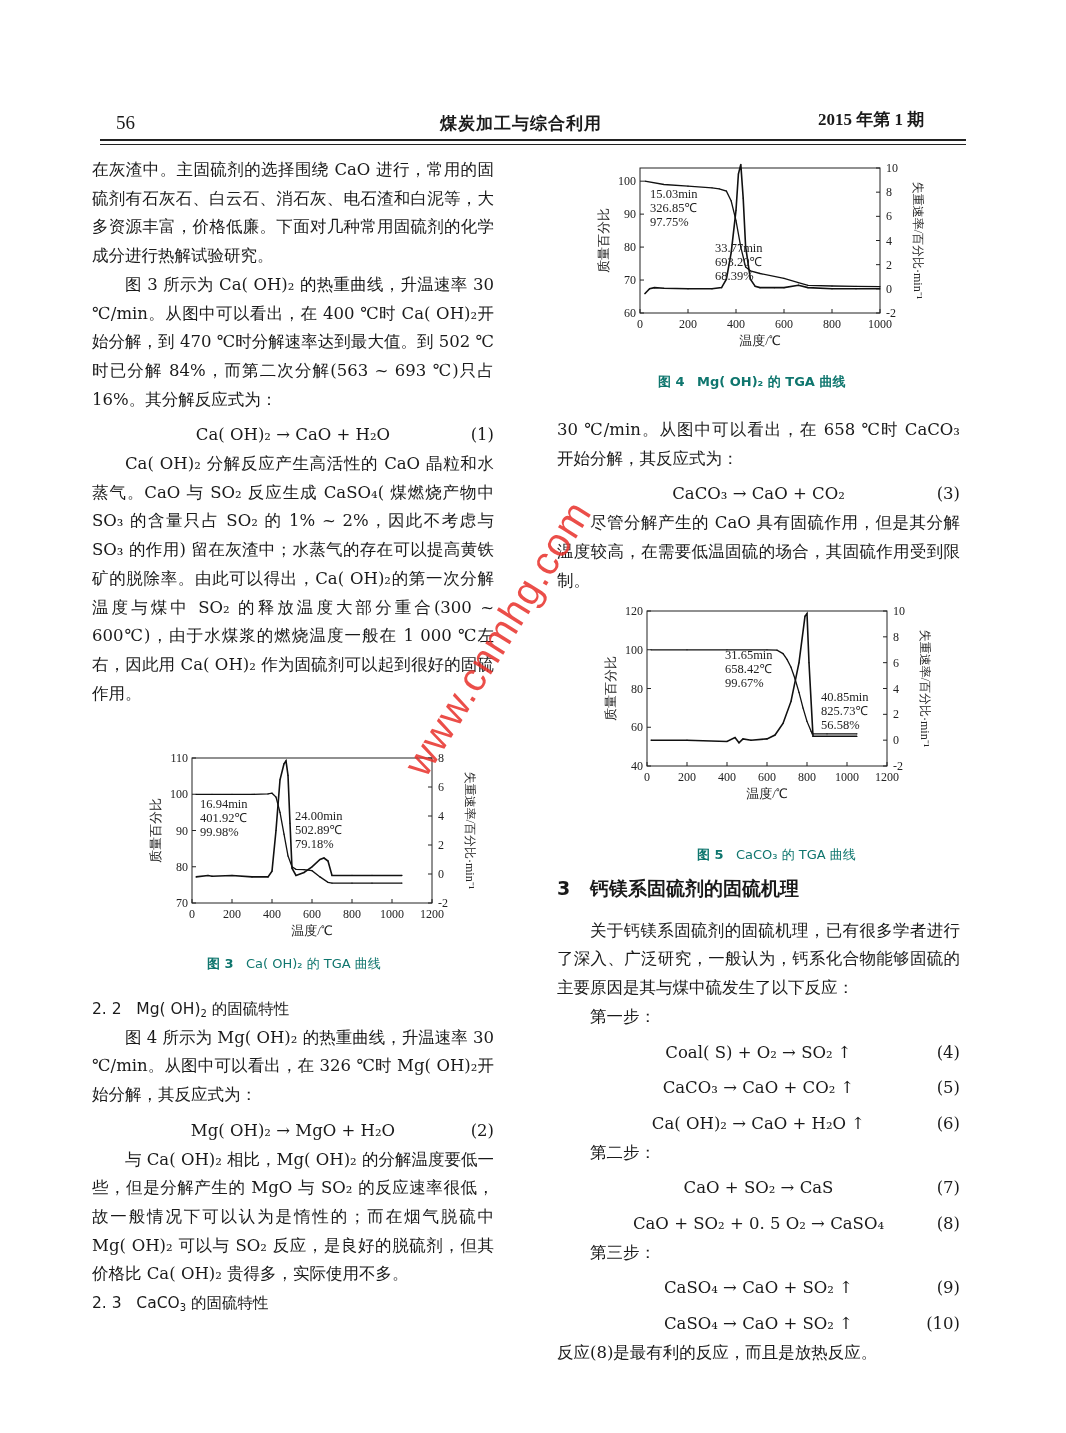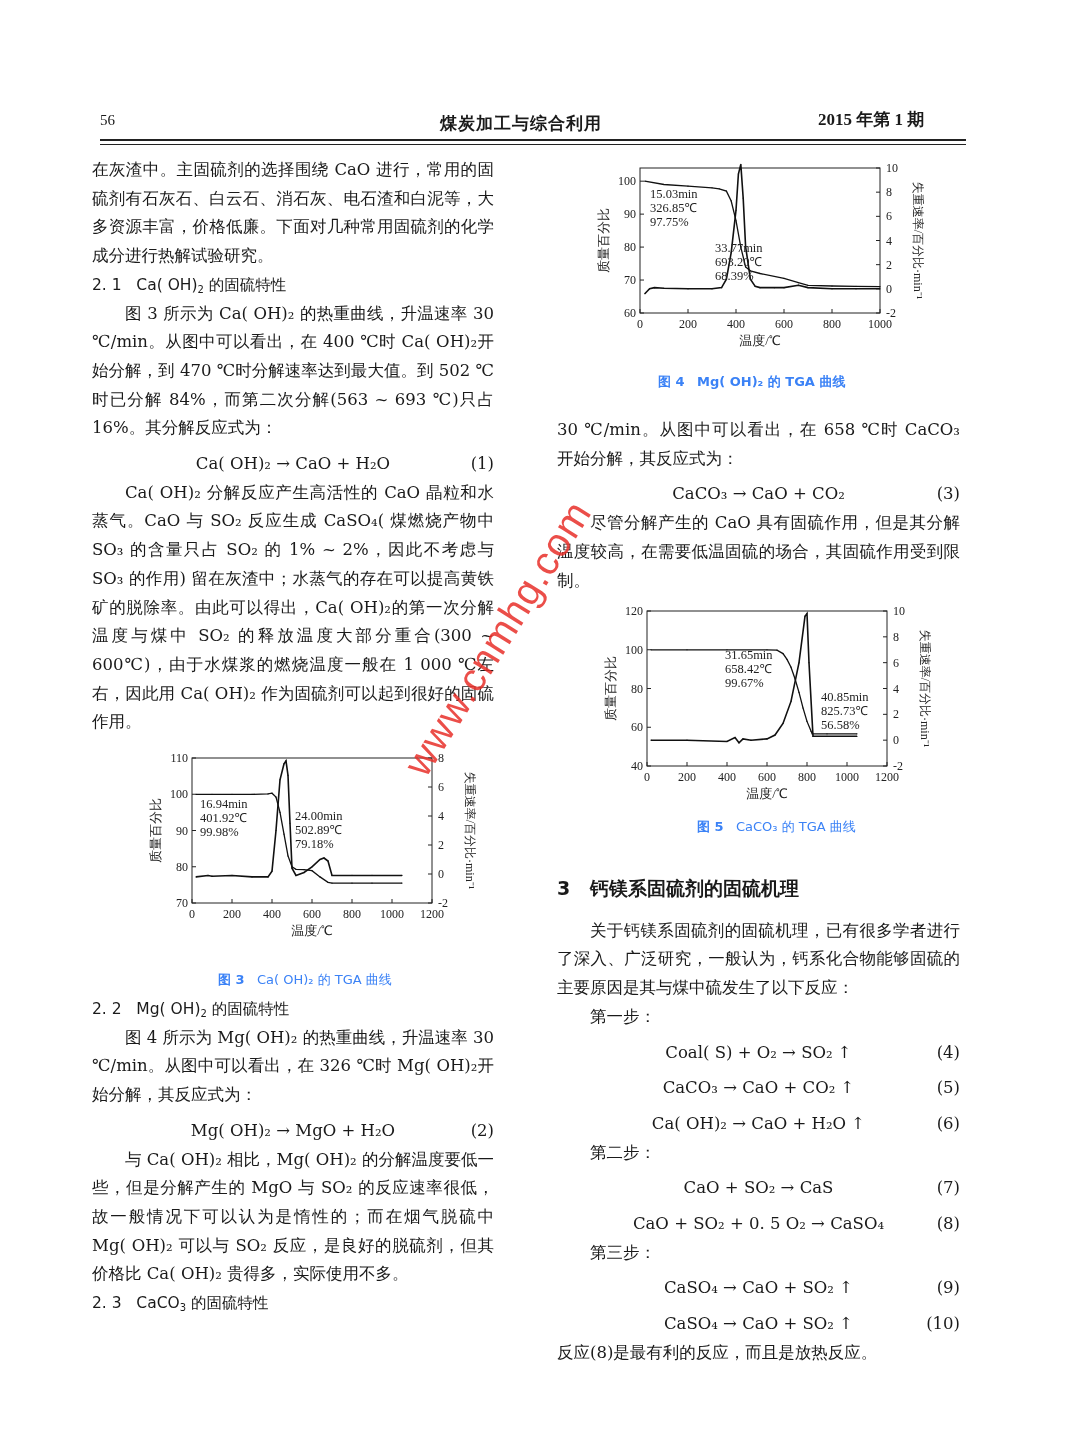--- a/index.html
+++ b/index.html
@@ -1,60 +1,57 @@
 <!DOCTYPE html>
 <html><head>
 <meta charset="utf-8">
 <style>
   html, body { margin:0; padding:0; background:#ffffff; }
   body { width:1066px; height:1433px; position:relative; overflow:hidden;
          font-family:"DejaVu Serif", "Liberation Serif", serif; color:#1a1a1a; }
   .abs { position:absolute; }
-  .hdr-num { left:100px; top:112px; font-size:15px; font-family:"Liberation Serif", serif;text-align:right; }
+  .hdr-num { left:116px; top:112px; font-size:19px; font-family:"Liberation Serif", serif;text-align:right; }
   .hdr-journal { left:440px; top:112px; font-size:17px; font-weight:bold; letter-spacing:1px; }
   .hdr-issue { left:818px; top:108px; font-size:17px; font-weight:bold; font-family:"Liberation Serif", serif; }
   .rule1 { left:100px; top:139px; width:866px; height:2px; background:#222; }
   .rule2 { left:100px; top:144px; width:866px; height:1px; background:#222; }
 
   .col { position:absolute; font-size:16.5px; line-height:28.7px; text-align:justify; }
   .col p { margin:0; }
   .col .ind { text-indent:2em; }
   .left { left:92px; width:402px; }
   .right { left:557px; width:403px; }
   .sec { font-family:"DejaVu Sans", sans-serif; font-size:15.5px; }
   .sec-title { font-family:"DejaVu Sans", sans-serif; font-weight:bold; font-size:19px; }
   .eq { position:relative; text-align:center;margin-top:7px; }
   .eq .eqn { position:absolute; right:0; top:0; }
   sub { font-size:10px; vertical-align:-3px; line-height:0; }
   .step { text-indent:2em; }
 
   .fig { position:absolute; }
   .fig svg { display:block; overflow:visible; }
   .fig text { font-family:"Liberation Serif", serif; fill:#222; }
-  .cap { position:absolute; font-size:13px; font-family:"DejaVu Sans", sans-serif; color:#3b82f6; white-space:nowrap; }
+  .cap { position:absolute; font-size:13px; font-family:"DejaVu Sans", sans-serif; color:#0f766e; white-space:nowrap; }
   .cap b { font-weight:bold; }
 
   .watermark { position:absolute; left:395px; top:760px; transform:rotate(-58deg); transform-origin:left top;
                font-family:"Liberation Sans", sans-serif; font-size:40px; color:#e8302a; opacity:0.85;
                white-space:nowrap; letter-spacing:1px; }
 </style>
 </head>
 <body>
 
 <div class="abs hdr-num">56</div>
 <div class="abs hdr-journal">煤炭加工与综合利用</div>
 <div class="abs hdr-issue">2015 年第 1 期</div>
 <div class="abs rule1"></div>
 <div class="abs rule2"></div>
 
 <div class="col left" style="top:156px;">
   <p>在灰渣中。主固硫剂的选择围绕 CaO 进行，常用的固硫剂有石灰石、白云石、消石灰、电石渣和白泥等，大多资源丰富，价格低廉。下面对几种常用固硫剂的化学成分进行热解试验研究。</p>
-  <p class="sec">
-    <span>2. 1</span>&nbsp;&nbsp;&nbsp;<span>Ca( OH)</span><sub>2</sub><span> 的固硫特性</span>
-  </p>
   <p class="ind">图 3 所示为 Ca( OH)₂ 的热重曲线，升温速率 30 ℃/min。从图中可以看出，在 400 ℃时 Ca( OH)₂开始分解，到 470 ℃时分解速率达到最大值。到 502 ℃时已分解 84%，而第二次分解(563 ~ 693 ℃)只占 16%。其分解反应式为：</p>
   <div class="eq">
     <span>Ca( OH)₂ → CaO + H₂O</span>
     <span class="eqn">(1)</span>
   </div>
   <p class="ind">Ca( OH)₂ 分解反应产生高活性的 CaO 晶粒和水蒸气。CaO 与 SO₂ 反应生成 CaSO₄( 煤燃烧产物中 SO₃ 的含量只占 SO₂ 的 1% ~ 2%，因此不考虑与 SO₃ 的作用) 留在灰渣中；水蒸气的存在可以提高黄铁矿的脱除率。由此可以得出，Ca( OH)₂的第一次分解温度与煤中 SO₂ 的释放温度大部分重合(300 ~ 600℃)，由于水煤浆的燃烧温度一般在 1 000 ℃左右，因此用 Ca( OH)₂ 作为固硫剂可以起到很好的固硫作用。</p>
 </div>
 
 <div class="fig" style="left:140px; top:748px;">
   <svg id="fig3svg" width="320" height="200">
@@ -145,21 +142,21 @@
       <circle cx="232" cy="127.45" r="0.6" fill="#111"></circle>
       <circle cx="262" cy="127.45" r="0.6" fill="#111"></circle>
       <text x="60" y="60" font-size="12.5">16.94min</text>
       <text x="60" y="74" font-size="12.5">401.92℃</text>
       <text x="60" y="88" font-size="12.5">99.98%</text>
       <text x="155" y="72" font-size="12.5">24.00min</text>
       <text x="155" y="86" font-size="12.5">502.89℃</text>
       <text x="155" y="100" font-size="12.5">79.18%</text>
     </svg>
 </div>
-<div class="cap" style="left:218px; top:955px;margin-top:16px;">
+<div class="cap" style="left:207px; top:955px;">
   <b>图 3</b>&nbsp;&nbsp;&nbsp;<span>Ca( OH)₂ 的 TGA 曲线</span>
 </div>
 
 <div class="col left" style="top:995px;">
   <p class="sec">
     <span>2. 2</span>&nbsp;&nbsp;&nbsp;<span>Mg( OH)</span><sub>2</sub><span> 的固硫特性</span>
   </p>
   <p class="ind">图 4 所示为 Mg( OH)₂ 的热重曲线，升温速率 30 ℃/min。从图中可以看出，在 326 ℃时 Mg( OH)₂开始分解，其反应式为：</p>
   <div class="eq">
     <span>Mg( OH)₂ → MgO + H₂O</span>
@@ -359,21 +356,21 @@
       <circle cx="232" cy="133.29166666666666" r="0.6" fill="#111"></circle>
       <circle cx="262" cy="133.29166666666666" r="0.6" fill="#111"></circle>
       <text x="130" y="56" font-size="12.5">31.65min</text>
       <text x="130" y="70" font-size="12.5">658.42℃</text>
       <text x="130" y="84" font-size="12.5">99.67%</text>
       <text x="226" y="98" font-size="12.5">40.85min</text>
       <text x="226" y="112" font-size="12.5">825.73℃</text>
       <text x="226" y="126" font-size="12.5">56.58%</text>
     </svg>
 </div>
-<div class="cap" style="left:672px; top:818px;padding-left:25px;">
+<div class="cap" style="left:672px; top:846px;padding-left:25px;">
   <b>图 5</b>&nbsp;&nbsp;&nbsp;<span>CaCO₃ 的 TGA 曲线</span>
 </div>
 
 <div class="col right" style="top:874px;">
   <p class="sec-title" style="margin-bottom:14px;">
     <span>3</span>&nbsp;&nbsp;&nbsp;<span>钙镁系固硫剂的固硫机理</span>
   </p>
   <p class="ind">关于钙镁系固硫剂的固硫机理，已有很多学者进行了深入、广泛研究，一般认为，钙系化合物能够固硫的主要原因是其与煤中硫发生了以下反应：</p>
   <p class="step">第一步：</p>
   <div class="eq">

